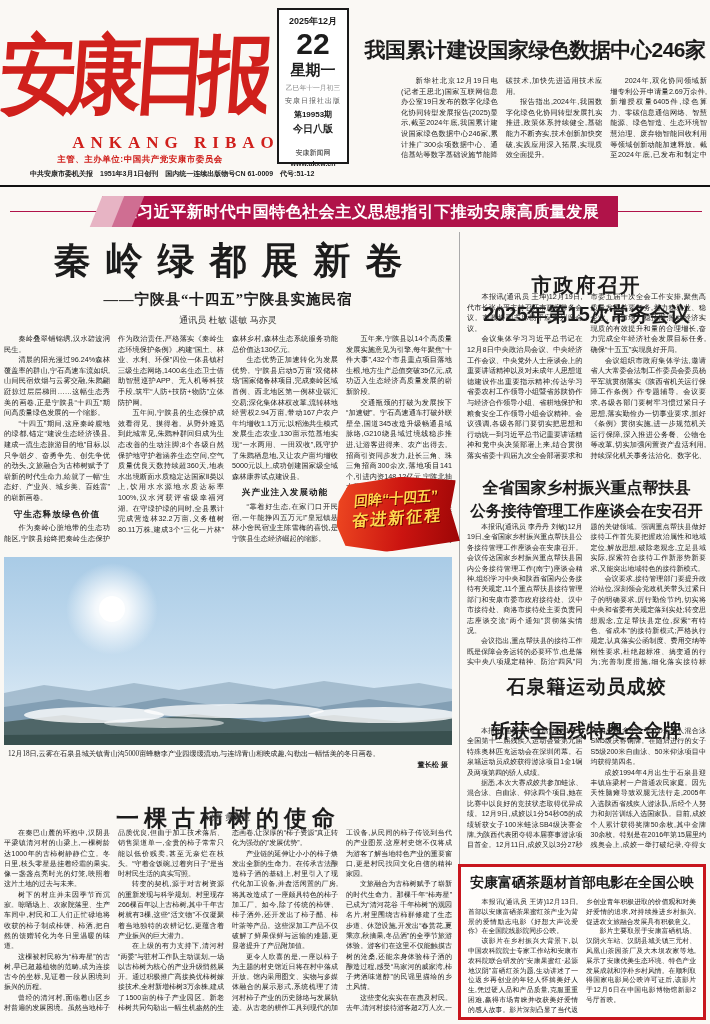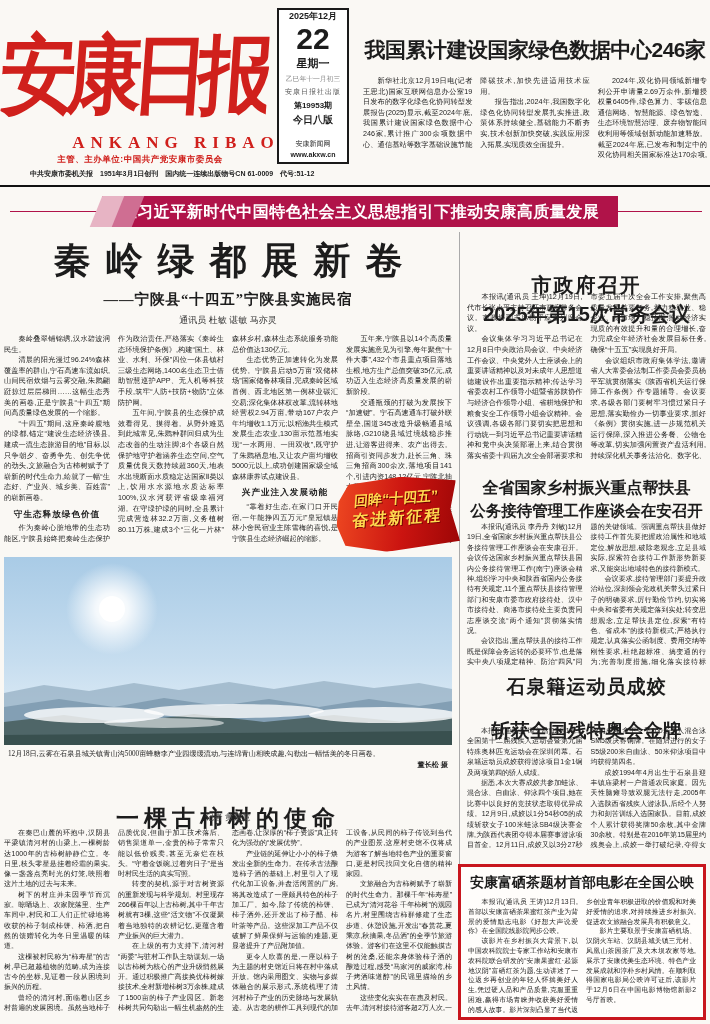--- a/index.html
+++ b/index.html
@@ -25,25 +25,25 @@
     position:absolute;left:0;top:154px;width:280px;text-align:center;
     color:#d0201c;font-size:8.5px;font-weight:bold;letter-spacing:.5px;
   }
   .masthead-footer{
     position:absolute;left:30px;top:169px;width:330px;
     font-size:7px;font-weight:bold;color:#222;white-space:nowrap;
   }
   .datebox{
     position:absolute;left:277px;top:8px;width:72px;height:156px;
     border:2px solid #1a1a1a;background:#fff;
-    text-align:center;box-sizing:border-box;
+    text-align:center;padding-top:5px;box-sizing:border-box;
   }
   .datebox .ym{font-size:9px;font-weight:bold;}
   .datebox .day{font-size:30px;font-weight:bold;line-height:32px;}
-  .datebox .wk{font-size:11px;font-weight:bold;margin-top:1px;}
+  .datebox .wk{font-size:15px;font-weight:bold;margin-top:1px;}
   .datebox .lunar{font-size:6.8px;color:#888;margin-top:3px;}
   .datebox .pub{font-size:7px;color:#555;margin-top:3px;letter-spacing:1px;}
   .datebox .issue{font-size:8px;font-weight:bold;margin-top:3px;}
   .datebox .pages{font-size:10px;font-weight:bold;margin-top:2px;}
   .datebox .site{font-size:7px;margin-top:12px;}
   .datebox .url{font-size:7px;font-weight:bold;margin-top:2px;}
   .top-story{position:absolute;left:363px;top:36px;width:344px;}
   .top-story h1{
     margin:0 0 12px;font-size:21px;letter-spacing:-.5px;text-align:center;
     font-weight:bold;white-space:nowrap;
@@ -144,21 +144,21 @@
   <div class="lunar">乙巳年十一月初三</div>
   <div class="pub">安康日报社出版</div>
   <div class="issue">第19953期</div>
   <div class="pages">今日八版</div>
   <div class="site">安康新闻网</div>
   <div class="url">www.akxw.cn</div>
 </div>
 
 <div class="top-story">
   <h1>我国累计建设国家绿色数据中心246家</h1>
-  <div class="cols" style="column-count:3;">
+  <div class="cols" style="column-count:3;margin-left:38px;">
       <p>新华社北京12月19日电(记者王思北)国家互联网信息办公室19日发布的数字化绿色化协同转型发展报告(2025)显示,截至2024年底,我国累计建设国家绿色数据中心246家,累计推广300余项数据中心、通信基站等数字基础设施节能降碳技术,加快先进适用技术应用。</p>
       <p>报告指出,2024年,我国数字化绿色化协同转型发展扎实推进,政策体系持续健全,基础能力不断夯实,技术创新加快突破,实践应用深入拓展,实现质效全面提升。</p>
       <p>2024年,双化协同领域新增专利公开申请量2.69万余件,新增授权量6405件,绿色算力、零碳信息通信网络、智慧能源、绿色智造、生态环境智慧治理、废弃物智能回收利用等领域创新动能加速释放。截至2024年底,已发布和制定中的双化协同相关国家标准达170余项,覆盖数字产业绿色低碳发展、数字赋能传统行业转型升级、生态环境数字化治理、绿色智慧城市建设四类。</p>
     </div>
 </div>
 
 <div class="black-rule"></div>
 
 <div class="banner">
   <div class="line l"></div>

